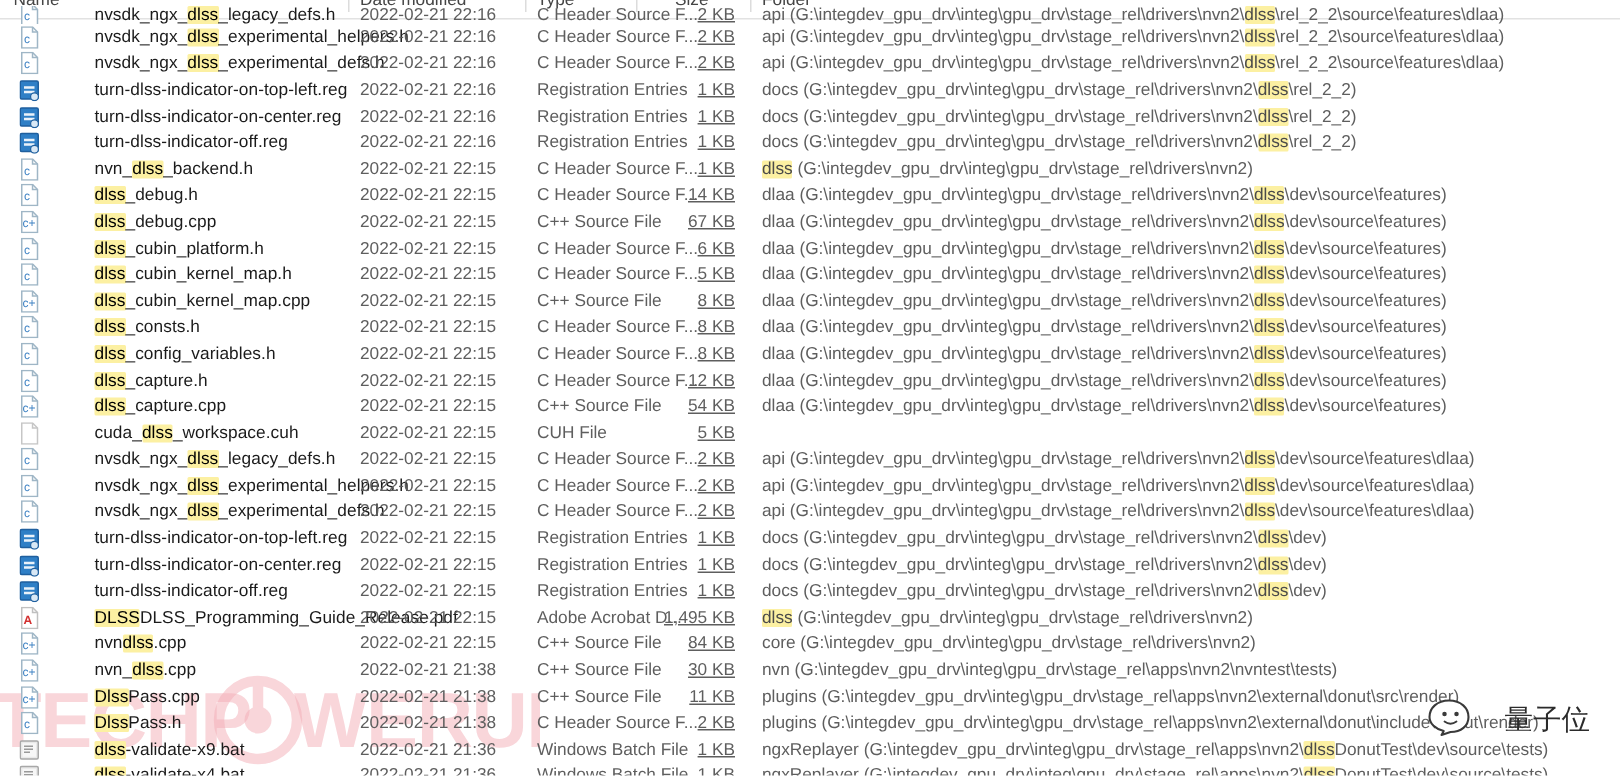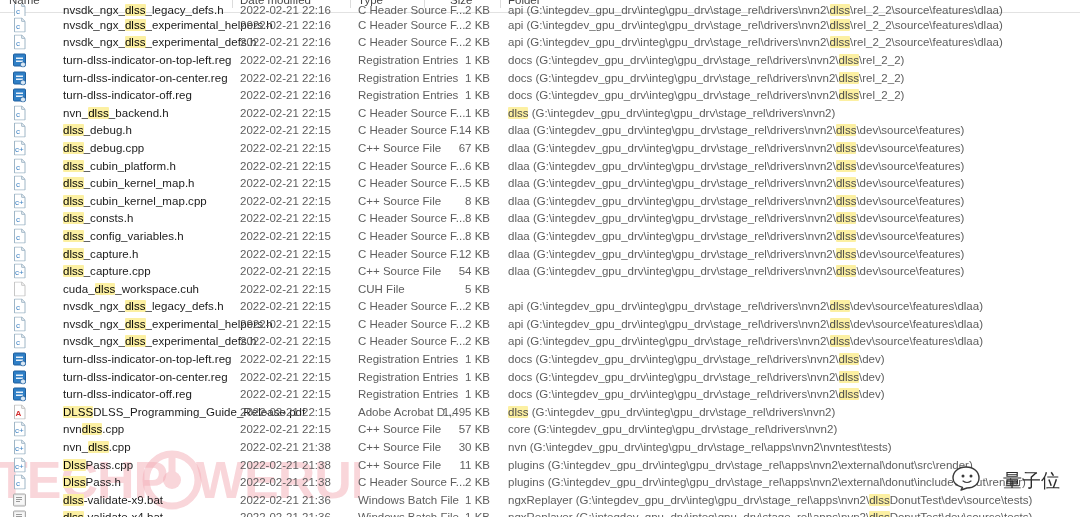--- a/index.html
+++ b/index.html
@@ -96,21 +96,21 @@
     font-size: 11.5px;
     color: #1b1b1b;
     white-space: nowrap;
   }
 
   .cell { position: absolute; top: 50%; transform: translateY(-50%); white-space: nowrap; }
 
   .c-name { left: 31px; letter-spacing: .05px; margin-left: 32px; }
   .c-date { left: 240px; color: #5e5e5e; }
   .c-type { left: 358px; color: #5e5e5e; }
-  .c-size { left: 430px; width: 60px; text-align: right; color: #5e5e5e; }
+  .c-size { left: 430px; width: 60px; text-align: right; color: #5e5e5e; text-decoration: underline; }
   .c-folder { left: 508px; color: #5e5e5e; }
 
   .hl {
     background: #fdf3a0;
     border-radius: 1px;
     padding: 0 0px;
   }
   .c-name .hl { background: #fcf0a2; }
   .c-folder .hl { background: #fcf0a2; color:#4a4a4a; }
 
@@ -509,21 +509,21 @@
         <span class="ficon">
           <svg width="13" height="15" viewBox="0 0 13 15">
             <path d="M1.5 0.5 h7.2 l3.3 3.3 v10.7 h-10.5 z" fill="#ffffff" stroke="#9fb6c6" stroke-width="1"></path>
             <path d="M8.7 0.5 v3.3 h3.3" fill="none" stroke="#9fb6c6" stroke-width="1"></path>
             <text x="2" y="11" font-family="Liberation Sans,sans-serif" font-size="8" fill="#3f83c4">c+</text>
           </svg>
         </span>
         <span class="cell c-name">nvn<mark class="hl">dlss</mark>.cpp</span>
         <span class="cell c-date">2022-02-21 22:15</span>
         <span class="cell c-type">C++ Source File</span>
-        <span class="cell c-size">57 KB</span>
+        <span class="cell c-size">84 KB</span>
         <span class="cell c-folder">core (G:\integdev_gpu_drv\integ\gpu_drv\stage_rel\drivers\nvn2)</span>
       </div>
       <div class="row">
         <span class="ficon">
           <svg width="13" height="15" viewBox="0 0 13 15">
             <path d="M1.5 0.5 h7.2 l3.3 3.3 v10.7 h-10.5 z" fill="#ffffff" stroke="#9fb6c6" stroke-width="1"></path>
             <path d="M8.7 0.5 v3.3 h3.3" fill="none" stroke="#9fb6c6" stroke-width="1"></path>
             <text x="2" y="11" font-family="Liberation Sans,sans-serif" font-size="8" fill="#3f83c4">c+</text>
           </svg>
         </span>

